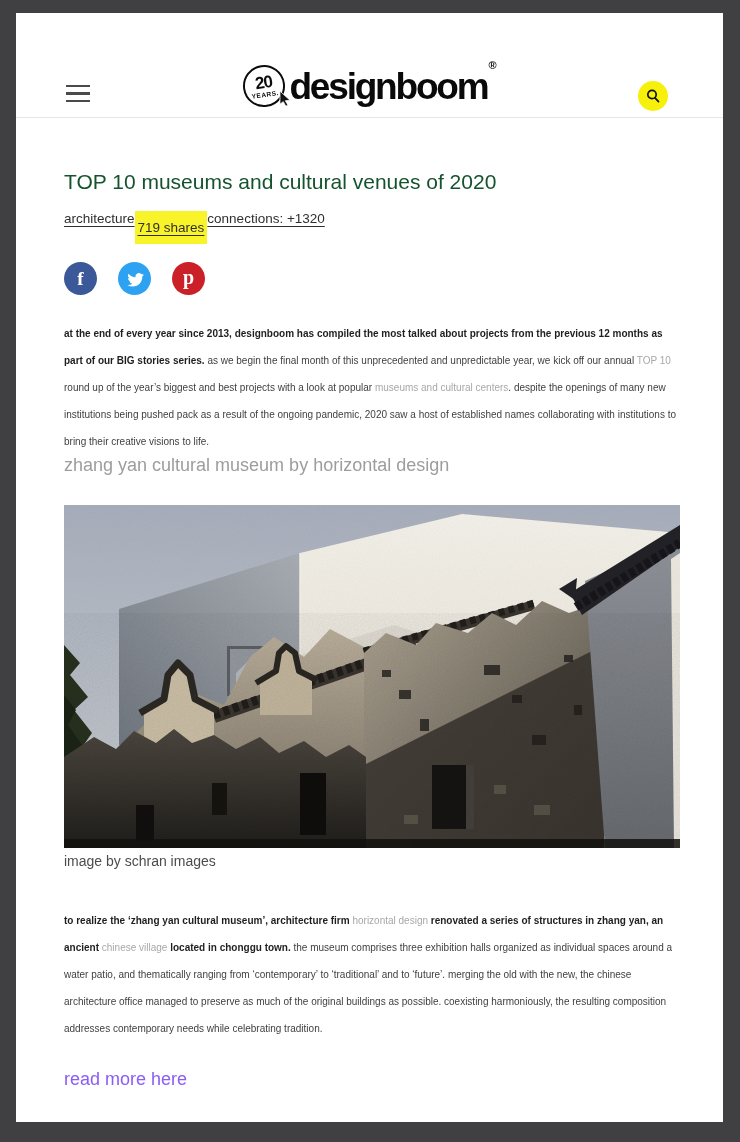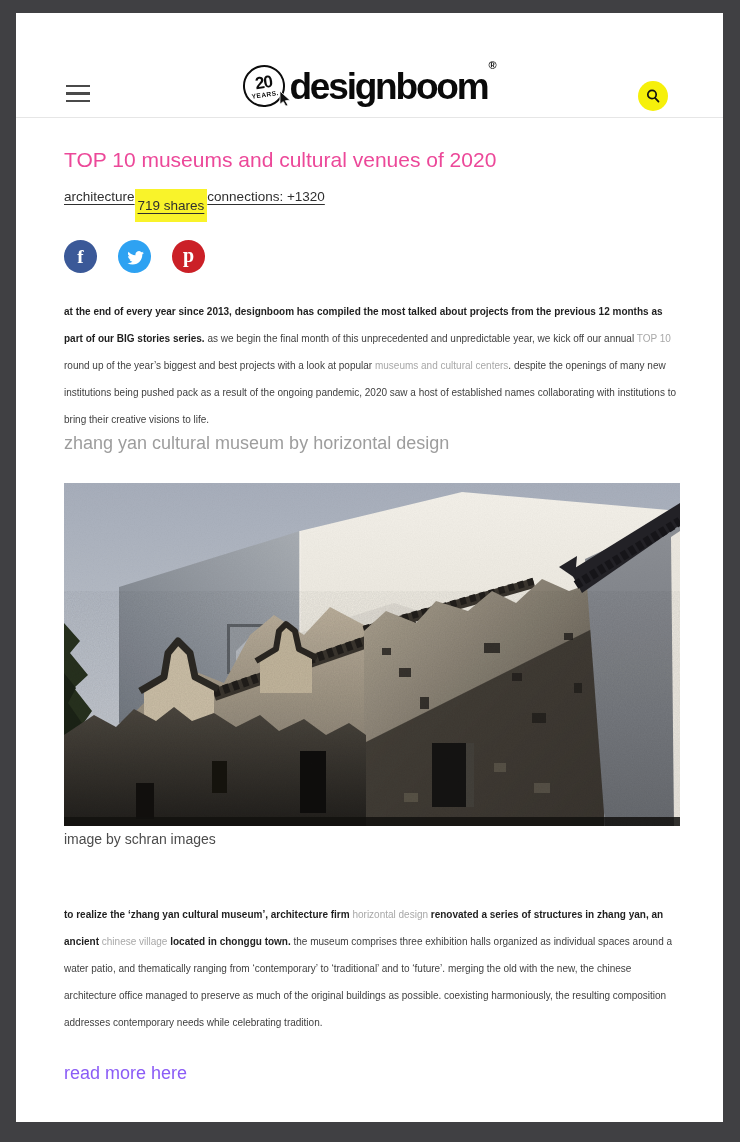--- a/index.html
+++ b/index.html
@@ -45,42 +45,42 @@
   .logo-word sup { font-size:11px; letter-spacing:0; position:relative; top:-16px; left:1px; }
   .search-btn {
     position:absolute; right:55px; top:68px;
     width:30px; height:30px; border-radius:50%;
     background:#f6f00a; border:none; cursor:pointer;
     display:flex; align-items:center; justify-content:center;
   }
   
   .content { width:616px; margin-left:48px; }
   .article-title {
-    margin-top:30px; font-size:21px; font-weight:400;
-    color:#ec4899; letter-spacing:0;
+    margin-top:52px; font-size:21px; font-weight:400;
+    color:#14532d; letter-spacing:0;
   }
   .meta-row { margin-top:17px; display:flex; font-size:13.5px; color:#2f2f2f; }
   .meta-link { text-decoration:underline; text-underline-offset:3px; cursor:pointer; color:#2f2f2f; }
   .meta-link.highlight { background:#f9f32a; padding:9px 3px; }
   .social-row { margin-top:18px; display:flex; gap:21px; }
   .social-btn {
     width:33px; height:33px; border-radius:50%; border:none; cursor:pointer;
     display:flex; align-items:center; justify-content:center; color:#fff;
   }
   .social-btn .fb-glyph { font-size:19px; font-weight:700; font-family:"Liberation Serif", serif; }
   .social-btn .pin-glyph { font-size:20px; font-weight:700; font-family:"Liberation Serif", serif; position:relative; top:-1px; }
   .body-par { margin-top:25px; font-size:10px; line-height:27px; color:#3f3f3f; }
   .seg-bold { font-weight:700; color:#1f1f1f; }
   .seg-link { color:#a8a8a8; cursor:pointer; }
   .seg-normal { color:#3f3f3f; }
   .section-heading { font-size:18px; font-weight:400; color:#9d9d9d; }
   .figure-block { margin-top:29px; }
   .photo-frame { width:616px; height:343px; display:block; }
   .figure-caption { margin-top:5px; font-size:14px; color:#4c4c4c; }
-  .body-par.second { margin-top:54px; }
+  .body-par.second { margin-top:38px; }
   .read-more { margin-top:27px; font-size:18px; color:#8b5cf6; cursor:pointer; }
 </style>
 </head>
 <body>
 
 <div class="page">
 
   <header class="site-header">
     <div class="hamburger">
       <span></span>

